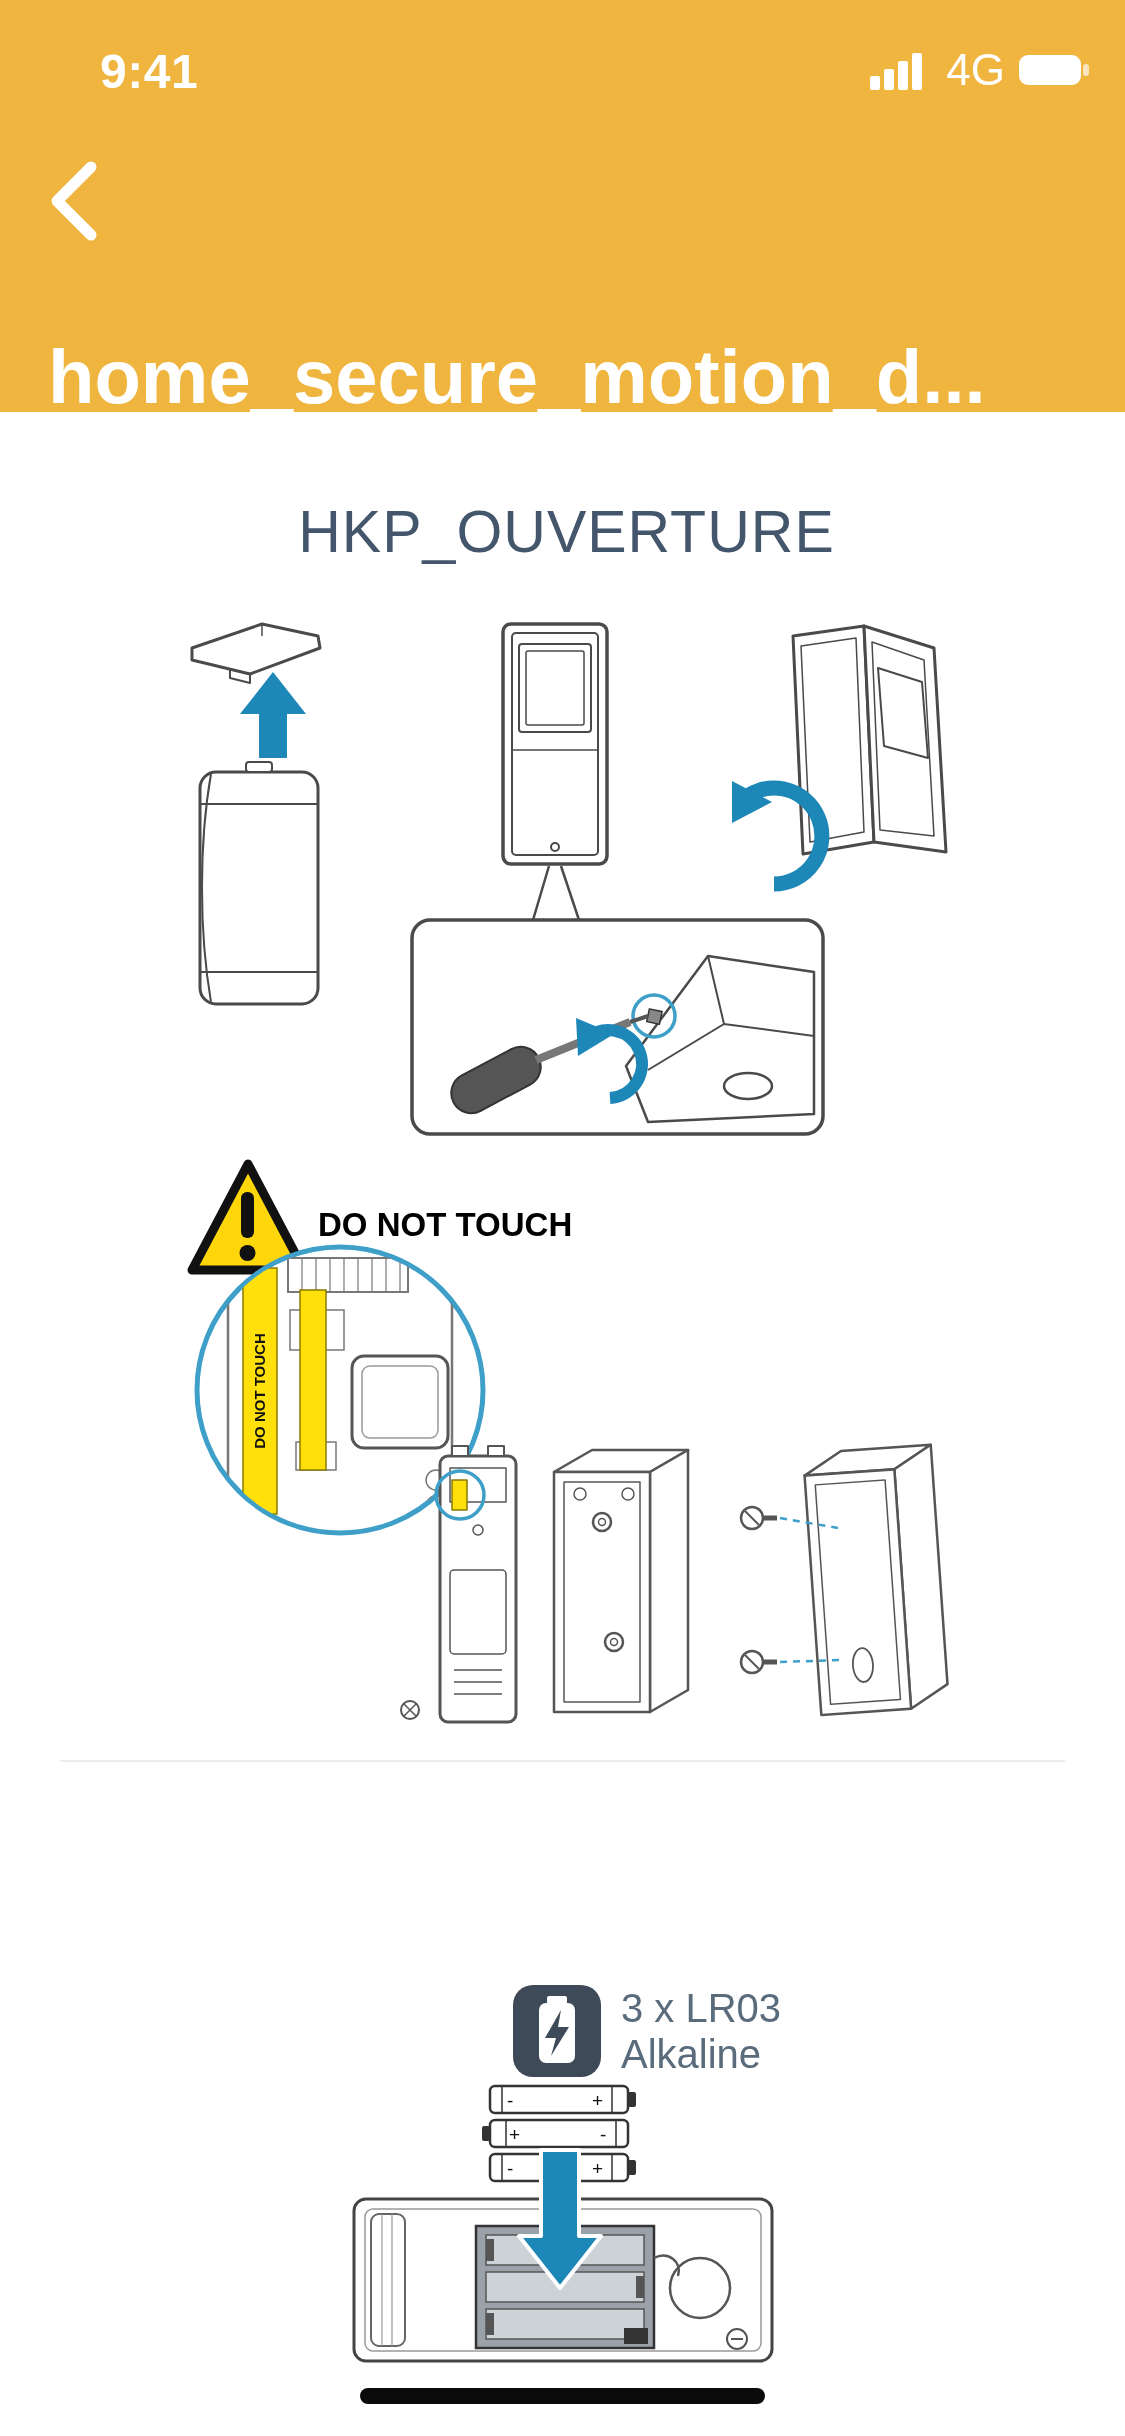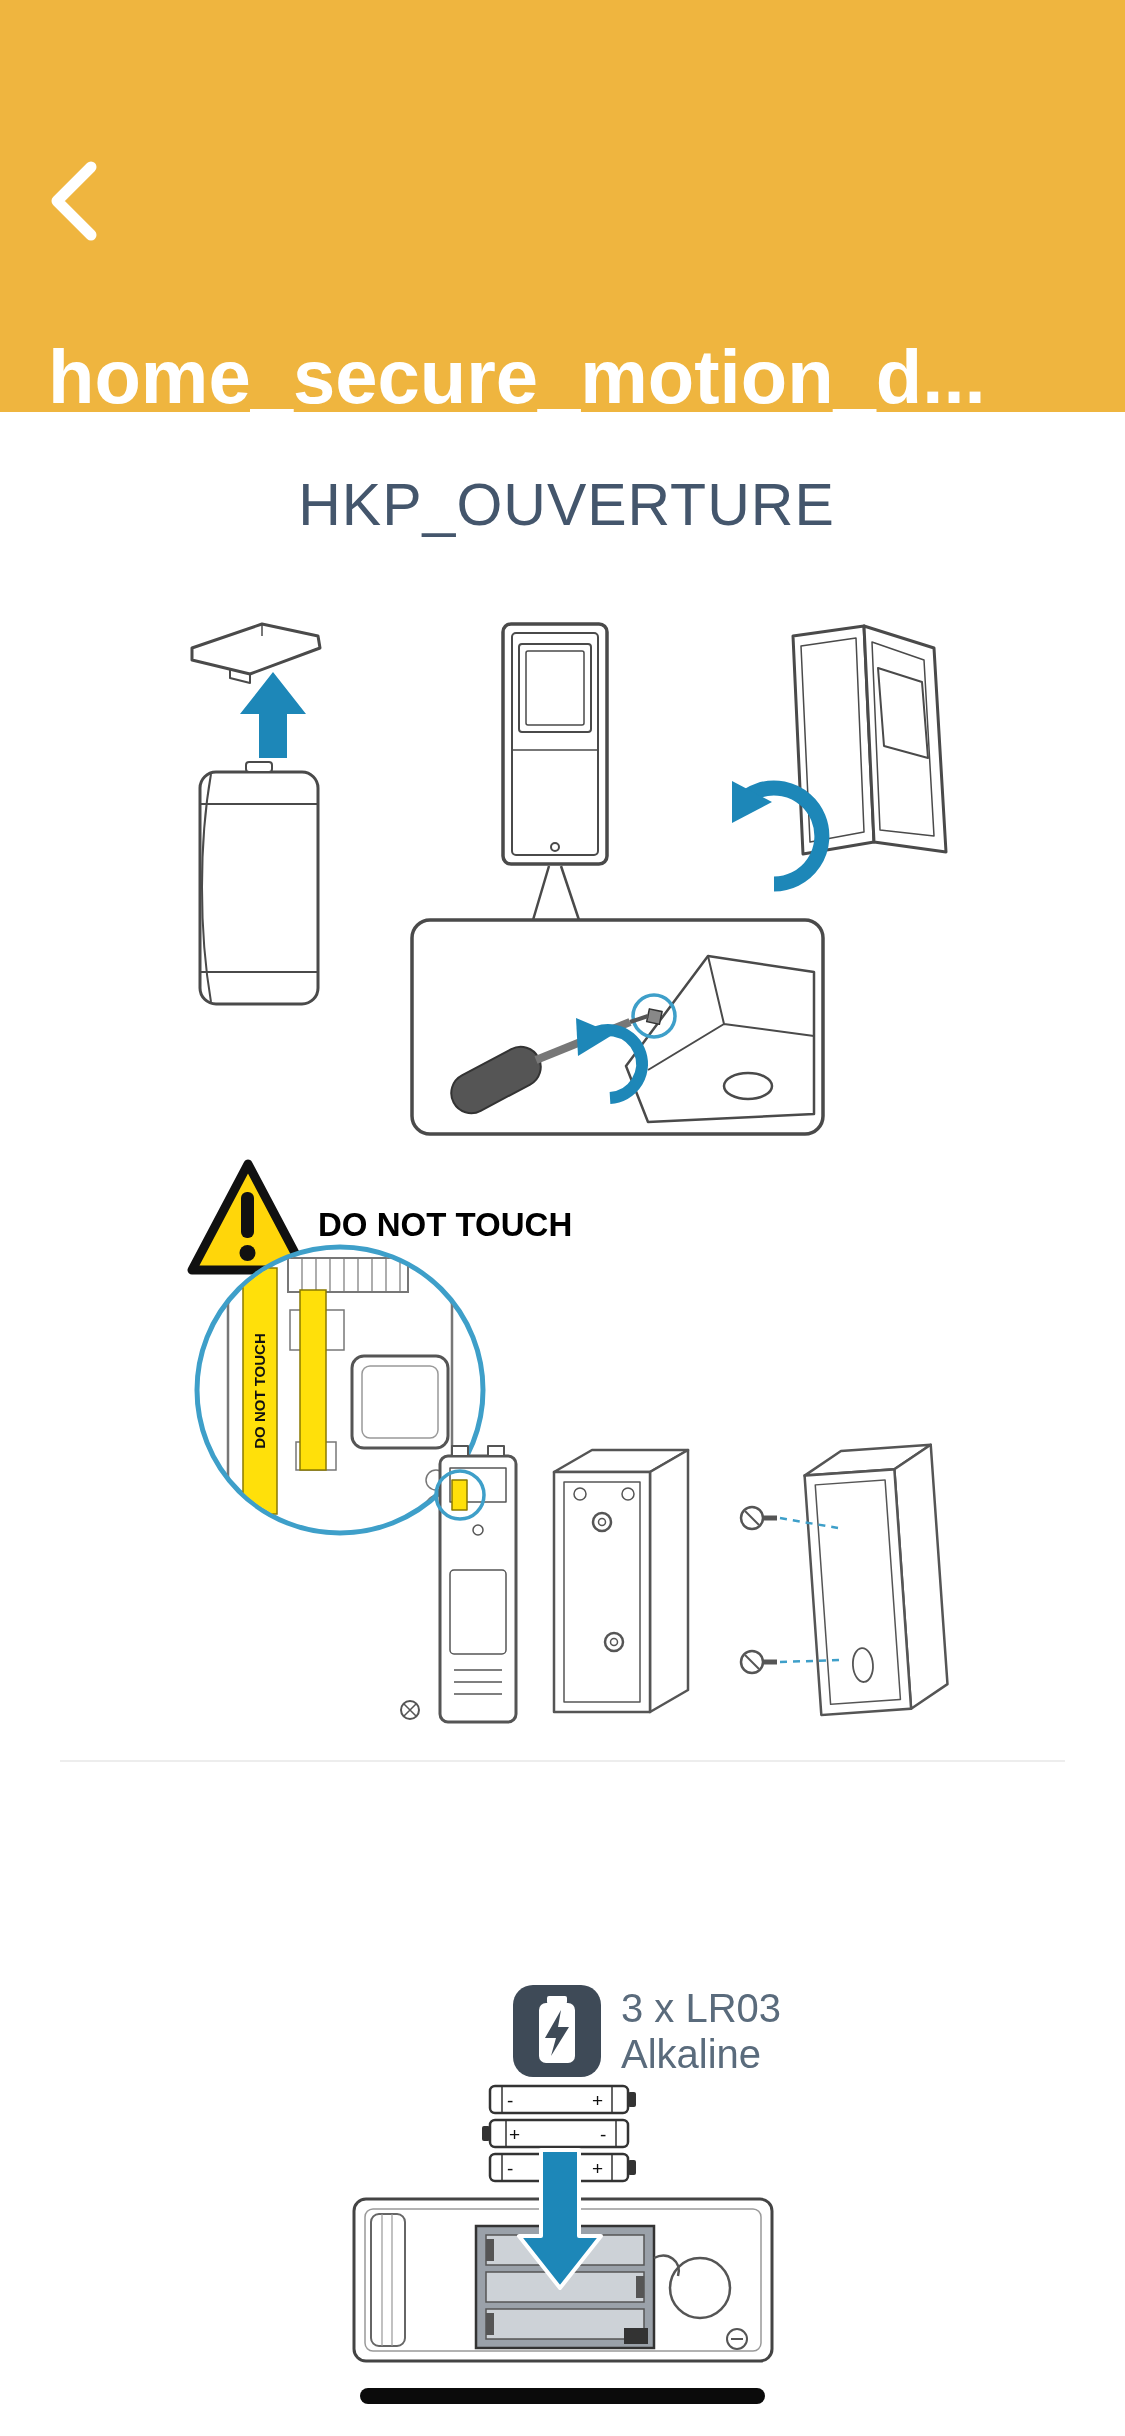--- a/index.html
+++ b/index.html
@@ -13,36 +13,52 @@
   .status-time { position:absolute; left:100px; top:2px; font-size:48px; font-weight:700; color:#fff; letter-spacing:.5px; }
   .status-right { position:absolute; right:34px; top:6px; display:flex; align-items:center; gap:14px; }
   .network-label { color:#fff; font-size:44px; line-height:1; }
   .back-btn { position:absolute; left:30px; top:156px; width:90px; height:92px; background:none; border:none; cursor:pointer; }
   .doc-title { position:absolute; left:48px; top:290px; width:1045px; font-size:76px; font-weight:700; color:#fff;
                white-space:nowrap; overflow:hidden;margin-top:43px; }
 
   
   .section-title { position:absolute; left:0; width:100%; text-align:center; font-size:59px; font-weight:400;
                    color:#44566C; letter-spacing:1px; }
-  #title-ouverture { top:471px;padding-left:8px; }
+  #title-ouverture { top:498px;padding-left:8px; }
   #title-piles { top:1834px; }
   .illu { position:absolute; left:0; display:block; }
   #illu-top { top:590px; }
   #illu-mid { top:1150px; }
   #illu-piles { top:1958px; }
   .divider { position:absolute; top:1760px; left:60px; width:1005px; height:2px; background:#ededed; }
   .home-indicator { position:absolute; left:360px; top:2388px; width:405px; height:16px; border-radius:9px; background:#0b0b0b; }
   svg text { font-family:"Liberation Sans", sans-serif; }
 </style>
 </head>
 <body>
 
 <div class="phone">
 
   <header class="app-header">
+    <div class="status-bar">
+      <span class="status-time">9:41</span>
+      <div class="status-right">
+        <svg width="62" height="44" viewBox="0 0 62 44">
+          <rect x="0" y="28" width="10" height="14" rx="2" fill="#fff"></rect>
+          <rect x="14" y="21" width="10" height="21" rx="2" fill="#fff"></rect>
+          <rect x="28" y="13" width="10" height="29" rx="2" fill="#fff"></rect>
+          <rect x="42" y="5" width="10" height="37" rx="2" fill="#fff"></rect>
+        </svg>
+        <span class="network-label">4G</span>
+        <svg width="72" height="36" viewBox="0 0 72 36">
+          <rect x="0" y="3" width="62" height="30" rx="9" fill="#fff"></rect>
+          <rect x="64" y="12" width="6" height="12" rx="3" fill="rgba(255,255,255,0.65)"></rect>
+        </svg>
+      </div>
+    </div>
 
     <button class="back-btn">
       <svg width="60" height="84" viewBox="0 0 60 84">
         <polyline points="46,8 12,42 46,76" fill="none" stroke="#fff" stroke-width="11" stroke-linecap="round" stroke-linejoin="round"></polyline>
       </svg>
     </button>
 
     <h1 class="doc-title">home_secure_motion_d...</h1>
   </header>
 

